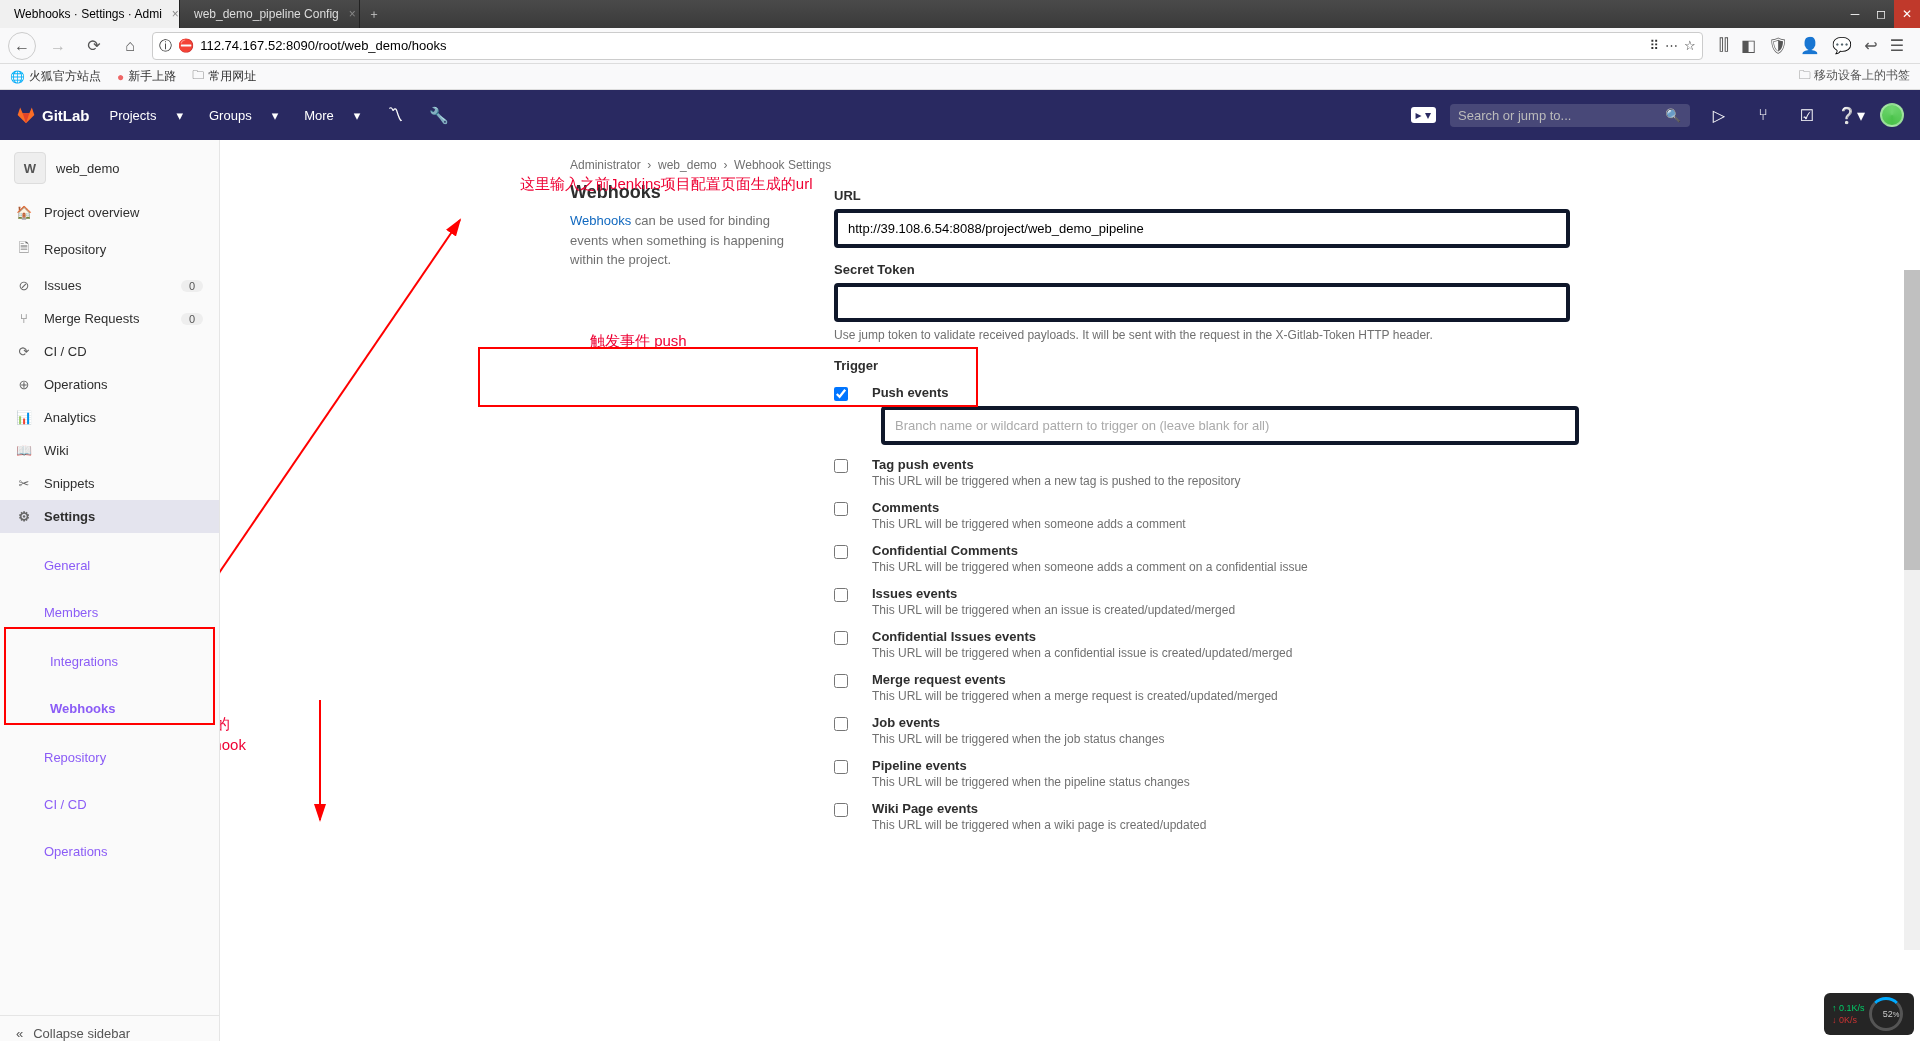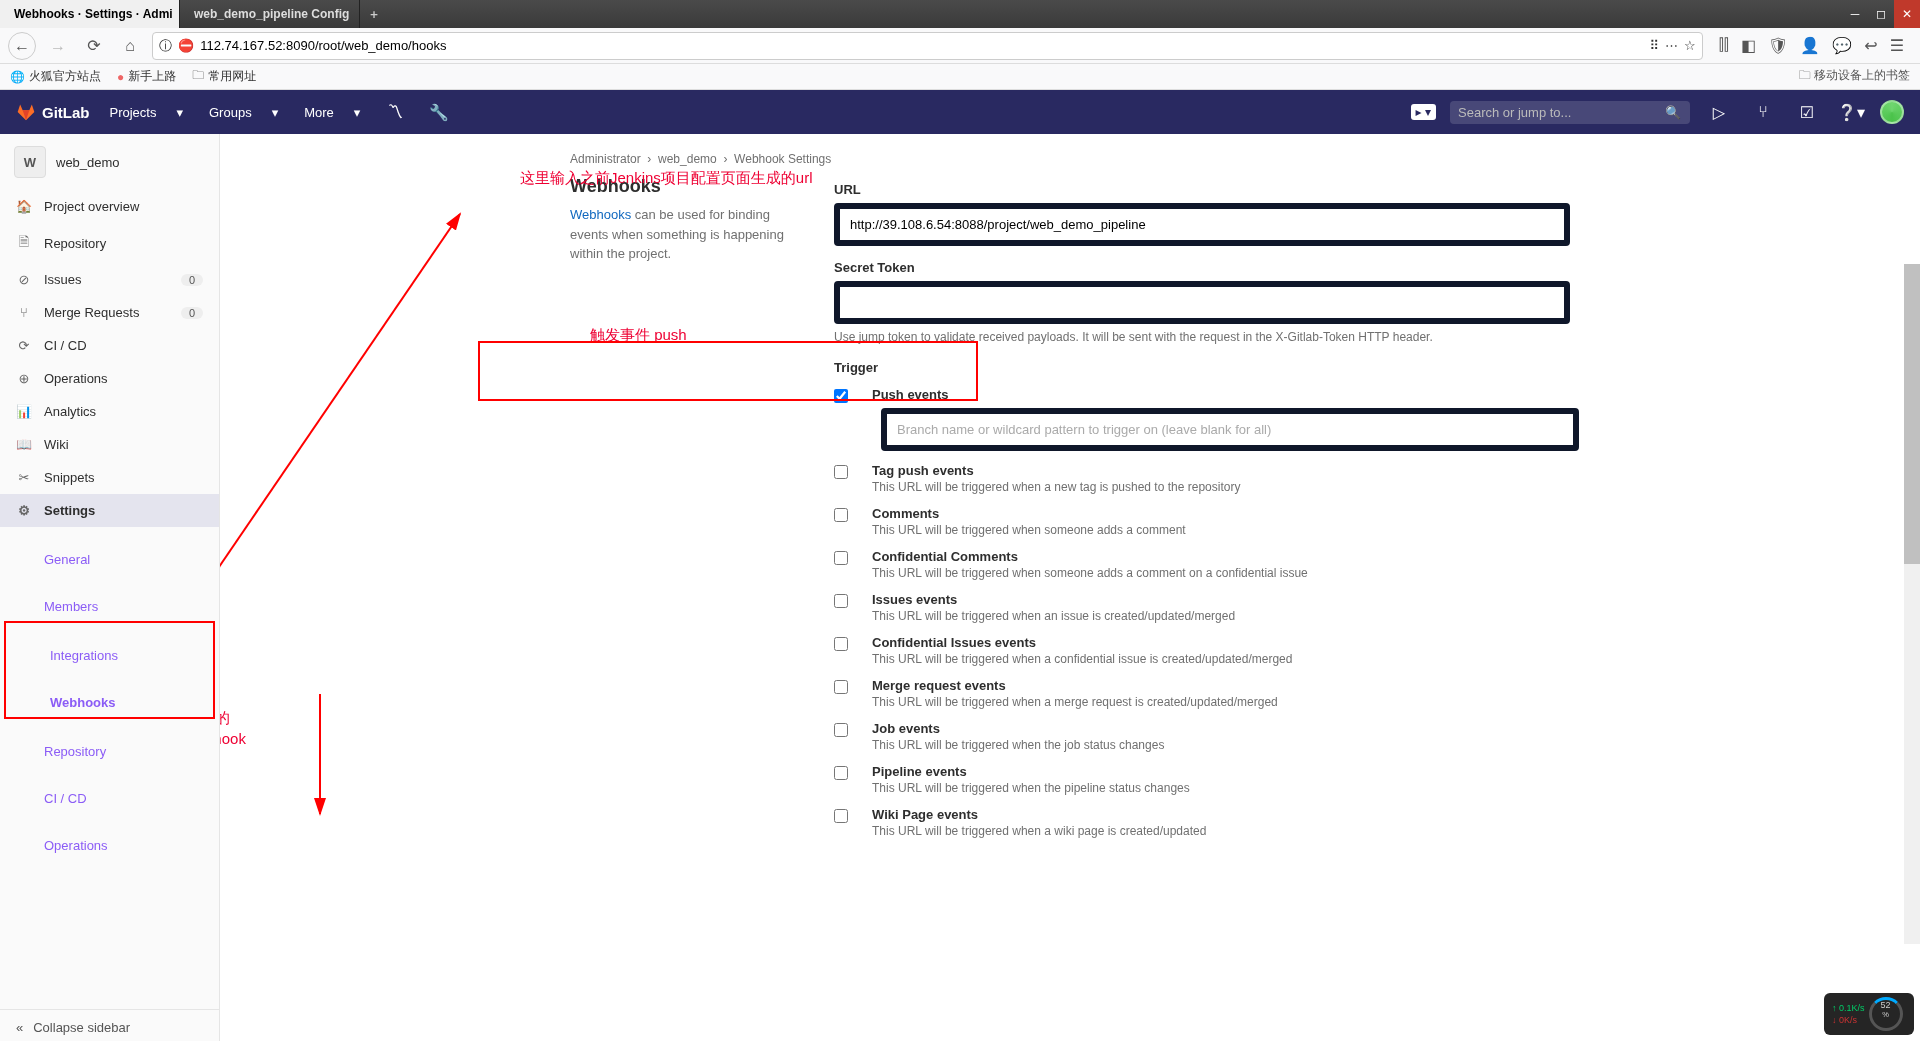--- a/index.html
+++ b/index.html
@@ -1,40 +1,40 @@
 <!DOCTYPE html>
 <html><head>
 <meta charset="utf-8">
 <style>
 * { margin: 0; padding: 0; box-sizing: border-box; font-family: -apple-system, BlinkMacSystemFont, "Segoe UI", Helvetica, Arial, sans-serif; }
 body { width: 1920px; height: 1041px; overflow: hidden; background: #fff; font-size: 13px; color: #2e2e2e; }
 
 
 .ff-titlebar { height: 28px; background: linear-gradient(#4a4a4a,#3a3a3a); display:flex; align-items:stretch; }
-.ff-tab { display:flex; align-items:center; gap:6px; padding:0 8px; border-right:1px solid #222; color:#ddd; font-size:12px; max-width:180px; white-space:nowrap; overflow:hidden;font-weight:bold; }
+.ff-tab { display:flex; align-items:center; gap:6px; padding:0 8px; border-right:1px solid #222; color:#ddd; font-size:12px; max-width:180px; white-space:nowrap; overflow:hidden; }
 .ff-tab.active { background:#f0f0f0; color:#000; }
 .ff-tab .favicon { width:16px; height:16px; display:inline-block; }
 .ff-tab .close { margin-left:4px; color:#888; }
 .ff-winbtns { margin-left:auto; display:flex; }
 .ff-winbtns div { width:26px; display:flex; align-items:center; justify-content:center; color:#fff; font-size:12px;}
 .ff-winbtns .cls { background:#c0392b; }
 
 .ff-toolbar { height:36px; background:#f9f9fa; border-bottom:1px solid #ddd; display:flex; align-items:center; padding:0 8px; gap:8px; }
 .ff-nav-btn { width:28px; height:28px; border:1px solid #ccc; border-radius:50%; display:flex; align-items:center; justify-content:center; color:#555; font-size:16px; }
 .ff-icon-btn { width:28px; height:28px; display:flex; align-items:center; justify-content:center; color:#555; font-size:16px; }
 .ff-urlbar { flex:1; height:28px; border:1px solid #ccc; border-radius:4px; display:flex; align-items:center; padding:0 6px; gap:6px; background:#fff; }
 .ff-urlbar input { border:0; flex:1; font-size:13px; outline:none; }
 .ff-right-icons { display:flex; gap:12px; padding:0 8px; color:#555; font-size:16px;}
 
 .ff-bookmarks { height:26px; background:#f9f9fa; border-bottom:1px solid #ddd; display:flex; align-items:center; padding:0 10px; gap:16px; font-size:12px; color:#333; }
 .ff-bm-item { display:flex; align-items:center; gap:4px; }
 .ff-bm-right { margin-left:auto; color:#555; }
 
 
-.gl-topbar { height:44px; background:#292961; display:flex; align-items:center; padding:0 16px; gap:14px; color:#fff; }
+.gl-topbar { height:50px; background:#292961; display:flex; align-items:center; padding:0 16px; gap:14px; color:#fff; }
 .gl-logo { display:flex; align-items:center; gap:6px; font-weight:600; font-size:15px; }
 .gl-logo-icon { width:20px; height:20px; }
 .gl-menu { display:flex; align-items:center; gap:20px; font-size:13px; padding:6px; cursor:pointer; }
 .gl-search { margin-left:auto; background:rgba(255,255,255,0.15); border-radius:4px; padding:4px 8px; display:flex; align-items:center; gap:6px; width:240px; }
 .gl-search input { background:transparent; border:0; color:#ddd; outline:none; flex:1; font-size:13px; }
 .gl-search input::placeholder { color:#bbb; }
 .gl-top-icon { width:30px; display:flex; justify-content:center; font-size:16px; cursor:pointer; }
 .gl-plus-badge { background:#fff; color:#292961; border-radius:3px; padding:1px 5px; font-size:12px; }
 .gl-avatar-circle { width:24px; height:24px; border-radius:50%; background: conic-gradient(#6fd66f,#4ac24a,#6fd66f); border:2px solid rgba(255,255,255,.4); }
 
@@ -61,39 +61,39 @@
 .gl-columns { display:flex; gap:24px; }
 .gl-col-left { width:240px; }
 .gl-col-right { flex:1; }
 
 h2.section-title { font-size:18px; font-weight:600; margin-bottom:8px; color:#2e2e2e; }
 .section-desc { color:#707070; font-size:13px; line-height:1.5; }
 .section-desc a { color:#1068bf; text-decoration:none; }
 
 .form-label { font-weight:600; font-size:13px; margin:6px 0; display:block; color:#2e2e2e; }
 .form-help { color:#707070; font-size:12px; margin-top:4px; line-height:1.5; }
-.text-input { width:100%; border:6px solid #0f172a; border-radius:4px; padding:8px 10px; font-size:13px; }
+.text-input { width:100%; border:4px solid #0f172a; border-radius:4px; padding:8px 10px; font-size:13px; }
 .text-input::placeholder { color:#aaa; }
 
 .trigger-item { display:flex; gap:24px; padding:6px 0; align-items:flex-start; }
 .trigger-item input[type=checkbox] { margin-top:2px; width:14px; height:14px; }
 .trigger-content { flex:1; }
 .trigger-title { font-weight:600; font-size:13px; }
 .trigger-desc { color:#707070; font-size:12px; margin-top:2px; }
 
 .red-annot { color:#e03; font-size:15px; position:absolute; pointer-events:none; font-family: "Microsoft YaHei", sans-serif; }
 .red-box { border:2px solid red; position:absolute; pointer-events:none; }
 
 
 svg.annot { position:absolute; top:0; left:0; pointer-events:none; }
 
 
 .netspeed { position:fixed; right:6px; bottom:6px; width:90px; height:42px; background:#252525; border-radius:6px; display:flex; align-items:center; padding:4px 8px; color:#ccc; font-size:9px; }
 .net-col { line-height:12px; }
-.net-ring { width:34px; height:34px; border-radius:50%; border:3px solid #555; border-top-color:#0af; margin-left:4px; display:flex; align-items:center; justify-content:flex-start;flex-direction:column; }
+.net-ring { width:34px; height:34px; border-radius:50%; border:3px solid #555; border-top-color:#0af; margin-left:4px; display:flex; align-items:center; justify-content:flex-end; }
 
 
 .page-scrollbar { position:absolute; right:0; top:130px; width:16px; height:680px; background:#f0f0f0; }
 .page-scrollbar .thumb { position:absolute; top:0; width:100%; height:300px; background:#c0c0c0; }
 </style>
 </head>
 <body>
 
 <div class="ff-titlebar">
   <div class="ff-tab active">

